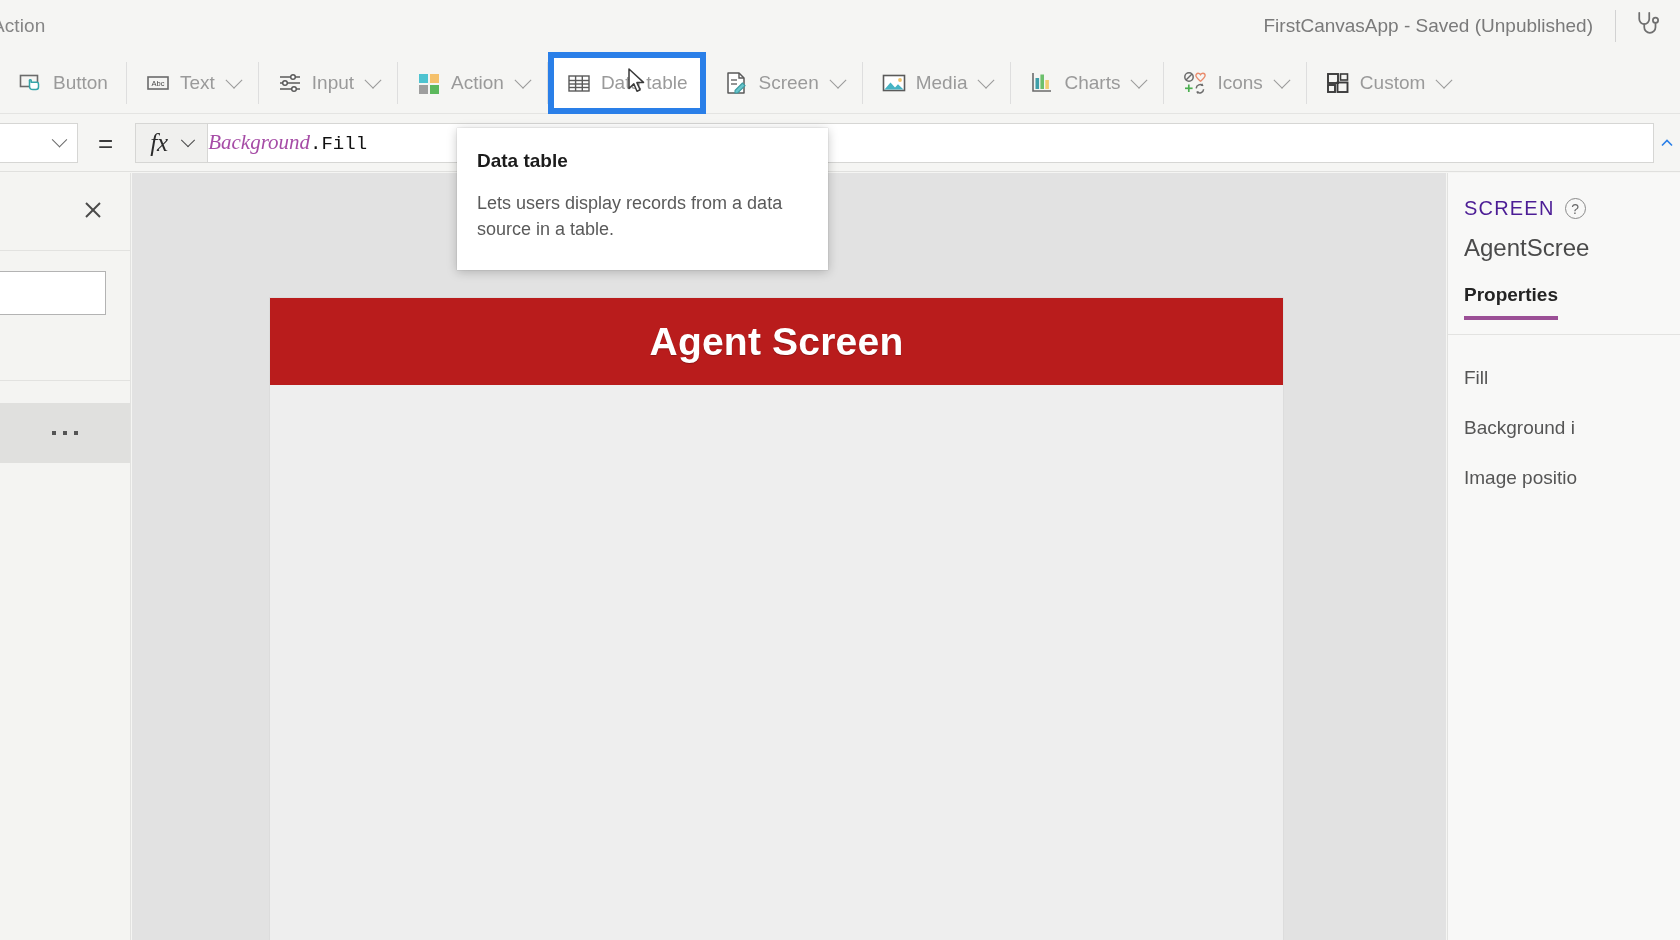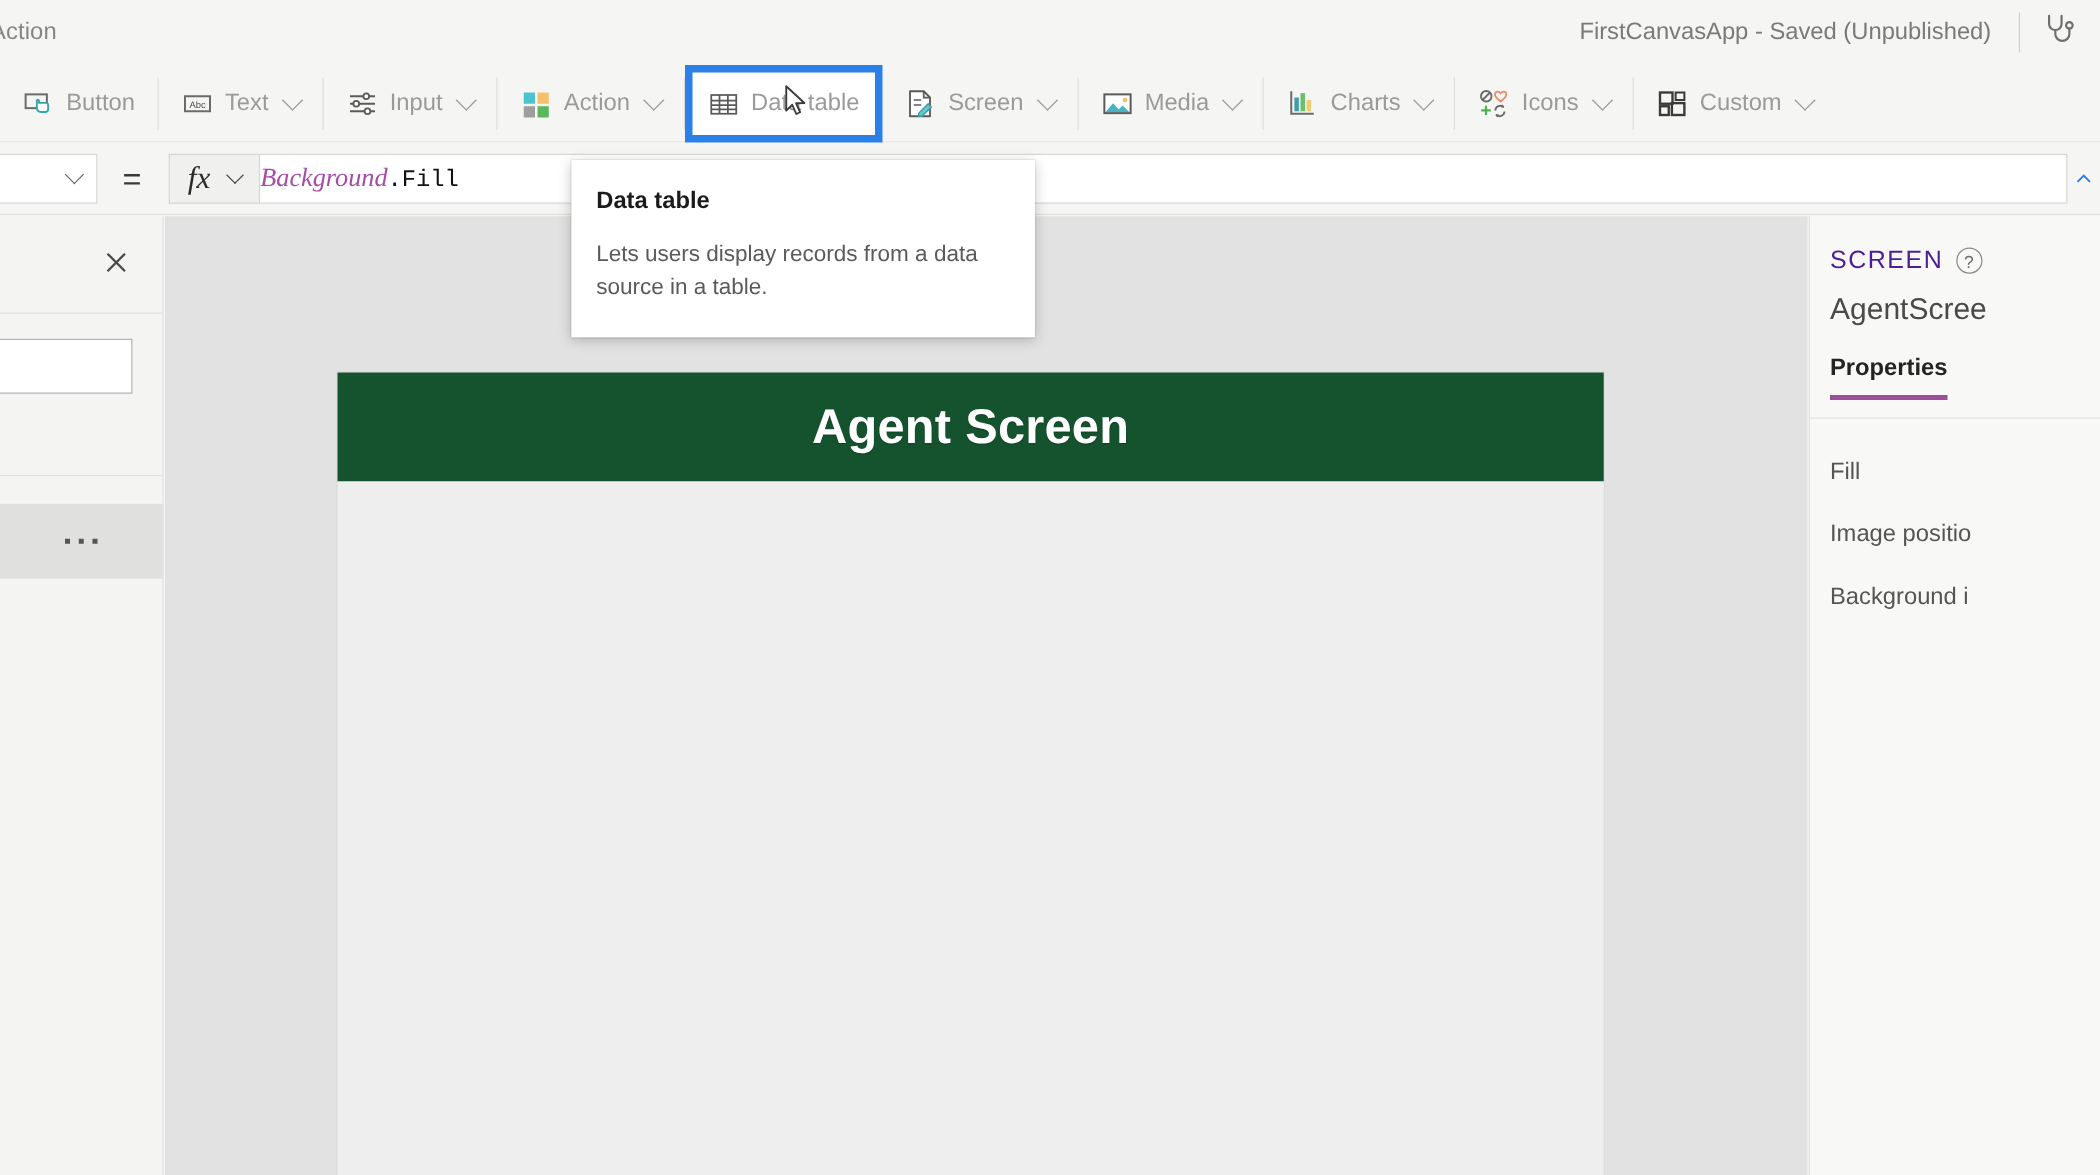--- a/index.html
+++ b/index.html
@@ -551,40 +551,40 @@
       <span class="lp-dots">
           <i></i>
           <i></i>
           <i></i>
         </span>
     </div>
   </div>
 
   <div class="canvas-area">
     <div class="phone-canvas">
-      <div class="screen-header" style="background:#14532d;">
+      <div class="screen-header" style="background:#b91c1c;">
         <span class="screen-title">Agent Screen</span>
       </div>
       <div class="screen-body"></div>
     </div>
   </div>
 
   <div class="right-panel">
     <div class="rp-screen-row">
       <span class="rp-screen-label">SCREEN</span>
       <span class="rp-help">?</span>
     </div>
     <div class="rp-name">AgentScree</div>
     <div class="rp-tabs">
       <div class="rp-tab">Properties</div>
     </div>
     <div class="rp-prop-list">
       <div class="rp-prop">Fill</div>
+      <div class="rp-prop">Background i</div>
       <div class="rp-prop">Image positio</div>
-      <div class="rp-prop">Background i</div>
     </div>
   </div>
 
   <div class="tooltip">
     <div class="tt-title">Data table</div>
     <div class="tt-desc">Lets users display records from a data source in a table.</div>
   </div>
 
   <div class="cursor">
     <svg width="20" height="28" viewBox="0 0 20 28">

